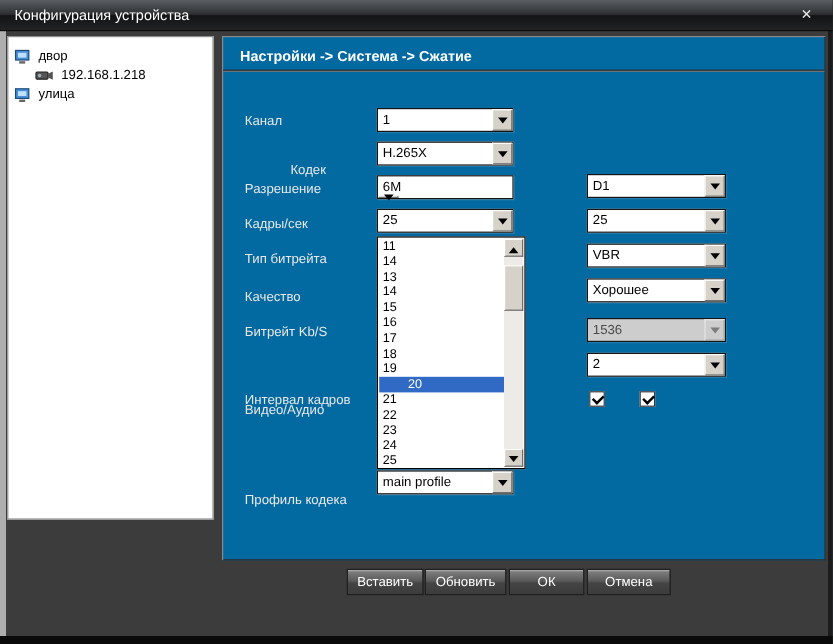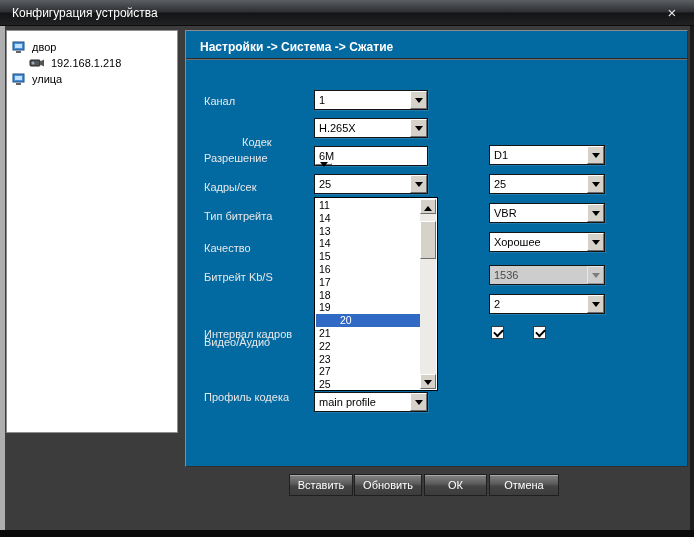--- a/index.html
+++ b/index.html
@@ -127,21 +127,21 @@
 
     <div class="field-label" style="top:64px;">Канал</div>
     <div class="field-label" style="top:105px;padding-left:38px;">Кодек</div>
     <div class="field-label" style="top:121px;">Разрешение</div>
     <div class="field-label" style="top:150px;">Кадры/сек</div>
     <div class="field-label" style="top:179px;">Тип битрейта</div>
     <div class="field-label" style="top:211px;">Качество</div>
     <div class="field-label" style="top:240px;">Битрейт Kb/S</div>
     <div class="field-label" style="top:269px;margin-top:28px;">Интервал кадров</div>
     <div class="field-label" style="top:305px;">Видео/Аудио</div>
-    <div class="field-label" style="top:360px;">Профиль кодека</div>
+    <div class="field-label" style="top:380px;">Профиль кодека</div>
 
     <div class="combo col1" style="top:59px;">
       <span class="value">1</span>
       <span class="arrow-btn"></span>
     </div>
     <div class="combo col1" style="top:87px;">
       <span class="value">H.265X</span>
       <span class="arrow-btn"></span>
     </div>
     <div class="combo col1" style="top:115px;flex-direction:column;">
@@ -193,21 +193,21 @@
         <div class="list-item">14</div>
         <div class="list-item">15</div>
         <div class="list-item">16</div>
         <div class="list-item">17</div>
         <div class="list-item">18</div>
         <div class="list-item">19</div>
         <div class="list-item sel">20</div>
         <div class="list-item">21</div>
         <div class="list-item">22</div>
         <div class="list-item">23</div>
-        <div class="list-item">27</div>
+        <div class="list-item">24</div>
         <div class="list-item">25</div>
       </div>
       <div class="scrollbar">
         <div class="sb-btn up"></div>
         <div class="sb-thumb"></div>
         <div class="sb-btn down"></div>
       </div>
     </div>
 
     <div class="btn" style="left:103px; width:64px;">Вставить</div>

